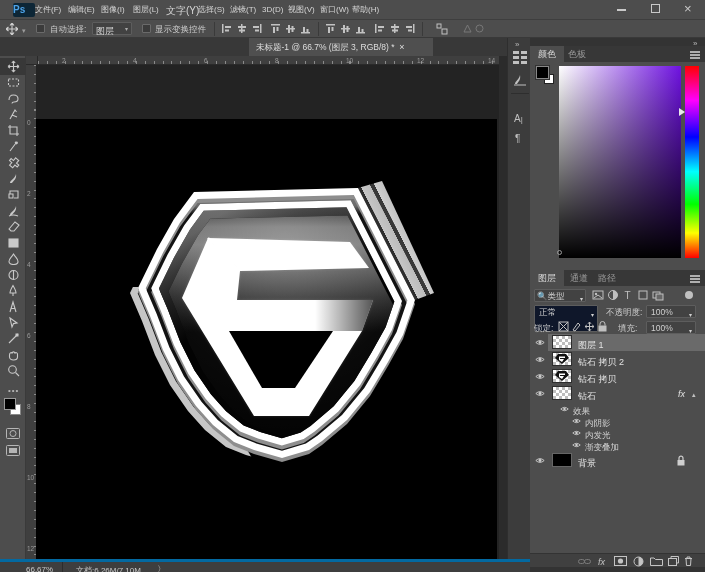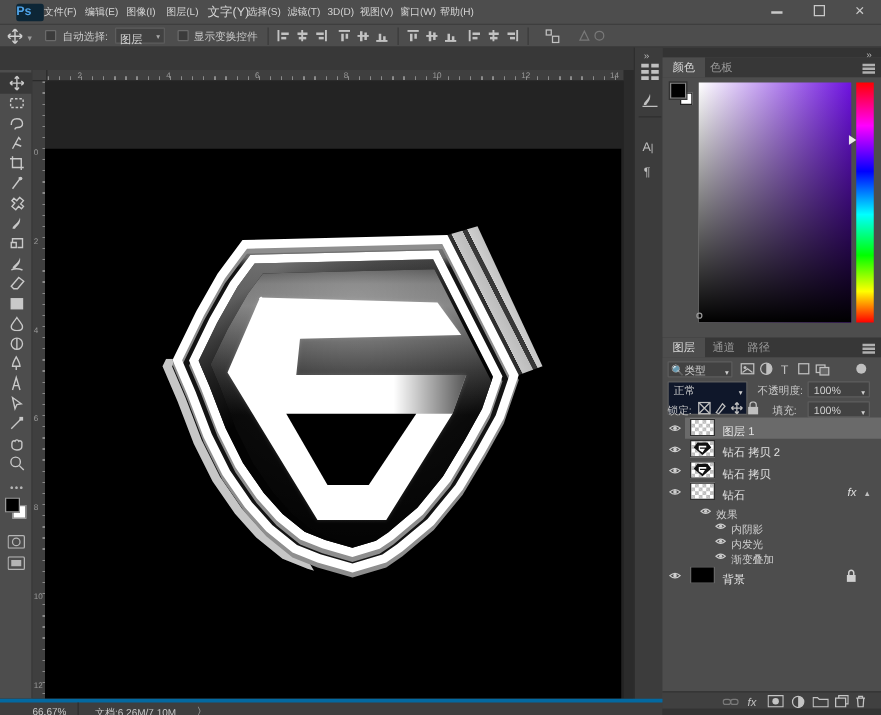--- a/index.html
+++ b/index.html
@@ -106,20 +106,21 @@
       <rect x="6" y="6" width="5" height="5" fill="none" stroke="#c2c2c2"></rect>
     </svg>
 <svg class="ab" style="left:462px;top:3px" width="11" height="11" viewBox="0 0 11 11">
       <path d="M2,9 L5.5,2 L9,9 Z" fill="none" stroke="#787878"></path>
     </svg>
 <svg class="ab" style="left:474px;top:3px" width="11" height="11" viewBox="0 0 11 11">
       <circle cx="5.5" cy="5.5" r="3.5" fill="none" stroke="#787878"></circle>
     </svg>
 </div>
 <div class="ab" style="left:0;top:38px;width:705px;height:18px;background:#383838">
+<div class="ab" style="left:249px;top:0;width:184px;height:18px;background:#4f4f4f;color:#dedede;font-size:8.5px;line-height:18px;padding-left:7px;white-space:nowrap;overflow:hidden">未标题-1 @ 66.7% (图层 3, RGB/8) * &nbsp;<span style="font-size:9px">×</span></div>
 </div>
 <div class="ab" style="left:0;top:56px;width:26px;height:503px;background:#4d4d4d;border-right:1px solid #3a3a3a">
 <div class="ab" style="left:0;top:2px;width:26px;height:17px;background:#383838"></div>
 <svg class="ab" style="left:7px;top:4px" width="13" height="13" viewBox="0 0 13 13">
       <path d="M6.5,1 L6.5,12 M1,6.5 L12,6.5 M6.5,1 L4.8,3 M6.5,1 L8.2,3 M6.5,12 L4.8,10 M6.5,12 L8.2,10 M1,6.5 L3,4.8 M1,6.5 L3,8.2 M12,6.5 L10,4.8 M12,6.5 L10,8.2" stroke="#c9c9c9" fill="none" stroke-width="1.1"></path>
     </svg>
 <svg class="ab" style="left:7px;top:20px" width="13" height="13" viewBox="0 0 13 13">
       <rect x="1.5" y="3" width="10" height="7" stroke="#c9c9c9" fill="none" stroke-width="1.1" stroke-dasharray="2,1.5"></rect>
     </svg>
 <svg class="ab" style="left:7px;top:36px" width="13" height="13" viewBox="0 0 13 13">

